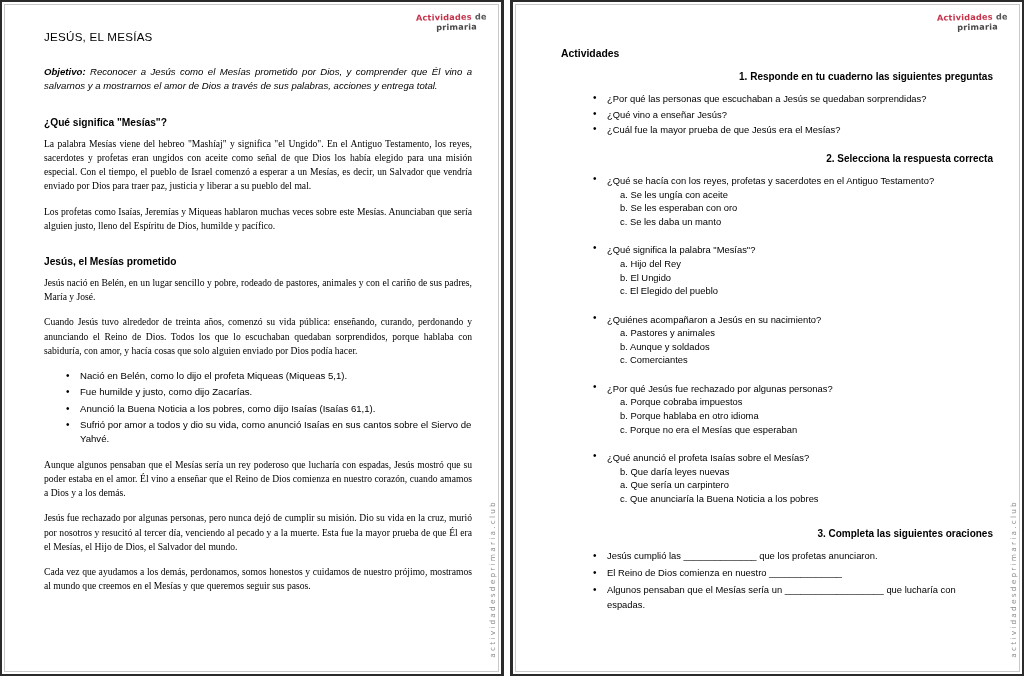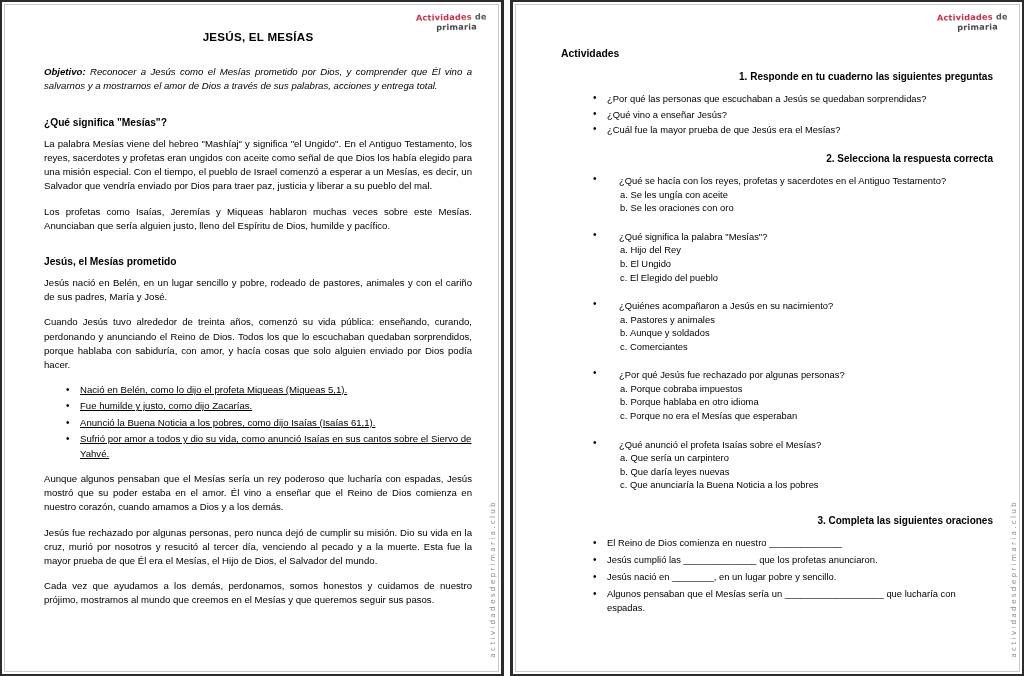--- a/index.html
+++ b/index.html
@@ -81,22 +81,21 @@
   }
 
   
   .sheet-left {
     position: absolute;
     left: 40px;
     top: 26px;
     width: 428px;
   }
   .doc-title {
-    text-align: center;
-    font-weight: bold;
+    font-weight: normal;
     font-size: 11.6px;
     letter-spacing: .25px;
     margin: 0 0 22px 0;
   }
   .objective {
     font-style: italic;
     font-size: 9.6px;
     line-height: 1.45;
     text-align: justify;
     margin: 0 0 24px 0;
@@ -108,33 +107,33 @@
   h2.sec {
     font-size: 10.2px;
     font-weight: bold;
     margin: 0 0 9px 0;
   }
   p.body {
     font-size: 9.6px;
     line-height: 1.48;
     text-align: justify;
     margin: 0 0 11px 0;
+    font-family: Liberation Serif, serif;
   }
   ul.bul {
     margin: 2px 0 11px 0;
     padding-left: 22px;
     list-style: none;
   }
   ul.bul > li {
     font-size: 9.6px;
     line-height: 1.5;
     margin-bottom: 2px;
     position: relative;
     padding-left: 14px;
-    text-decoration: underline;
   }
   ul.bul > li::before {
     content: "•";
     position: absolute;
     left: 0;
     top: -1px;
     font-size: 10px;
   }
   .gap-sec { height: 12px; }
 
@@ -182,21 +181,20 @@
   }
   .mcitem {
     position: relative;
     padding-left: 14px;
     margin-bottom: 15px;
   }
   .mcitem .qtext {
     font-size: 9.4px;
     line-height: 1.45;
     display: block;
-    margin-left: 12px;
   }
   .mcitem::before {
     content: "•";
     position: absolute;
     left: 0;
     top: -1px;
     font-size: 10px;
   }
   .mcitem .opt {
     display: block;
@@ -291,21 +289,22 @@
           <li>¿Qué vino a enseñar Jesús?</li>
           <li>¿Cuál fue la mayor prueba de que Jesús era el Mesías?</li>
         </ul>
 
         <h3 class="act-step">2. Selecciona la respuesta correcta</h3>
         <div class="mclist">
 
           <div class="mcitem">
             <span class="qtext">¿Qué se hacía con los reyes, profetas y sacerdotes en el Antiguo Testamento?</span>
             <span class="opt">a. Se les ungía con aceite</span>
-            <span class="opt">b. Se les oraciones con oro</span>
+            <span class="opt">b. Se les esperaban con oro</span>
+            <span class="opt">c. Se les daba un manto</span>
           </div>
 
           <div class="mcitem">
             <span class="qtext">¿Qué significa la palabra "Mesías"?</span>
             <span class="opt">a. Hijo del Rey</span>
             <span class="opt">b. El Ungido</span>
             <span class="opt">c. El Elegido del pueblo</span>
           </div>
 
           <div class="mcitem">
@@ -318,34 +317,33 @@
 
           <div class="mcitem">
             <span class="qtext">¿Por qué Jesús fue rechazado por algunas personas?</span>
             <span class="opt">a. Porque cobraba impuestos</span>
             <span class="opt">b. Porque hablaba en otro idioma</span>
             <span class="opt">c. Porque no era el Mesías que esperaban</span>
           </div>
 
           <div class="mcitem">
             <span class="qtext">¿Qué anunció el profeta Isaías sobre el Mesías?</span>
+            <span class="opt">b. Que daría leyes nuevas</span>
             <span class="opt">a. Que sería un carpintero</span>
-            <span class="opt">b. Que daría leyes nuevas</span>
             <span class="opt">c. Que anunciaría la Buena Noticia a los pobres</span>
           </div>
 
         </div>
 
         <div class="spacer-8"></div>
 
         <h3 class="act-step">3. Completa las siguientes oraciones</h3>
         <ul class="fill-list">
+          <li>Jesús cumplió las ______________ que los profetas anunciaron.</li>
           <li>El Reino de Dios comienza en nuestro ______________</li>
-          <li>Jesús cumplió las ______________ que los profetas anunciaron.</li>
-          <li>Jesús nació en ________, en un lugar pobre y sencillo.</li>
           <li>Algunos pensaban que el Mesías sería un ___________________ que lucharía con espadas.</li>
         </ul>
 
       </div>
     </div>
   </div>
 
 </div>
 
 </body></html>

